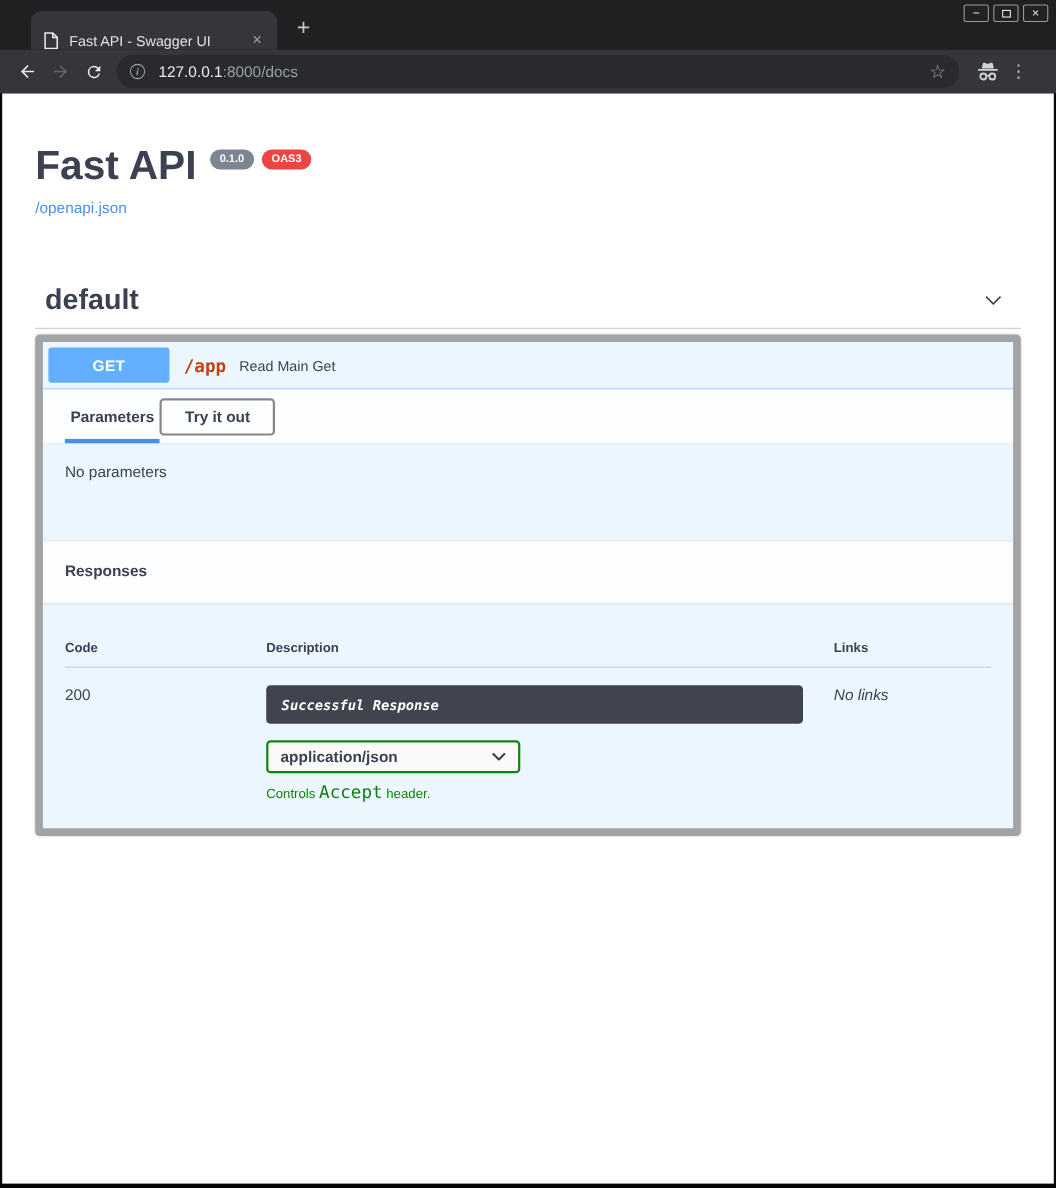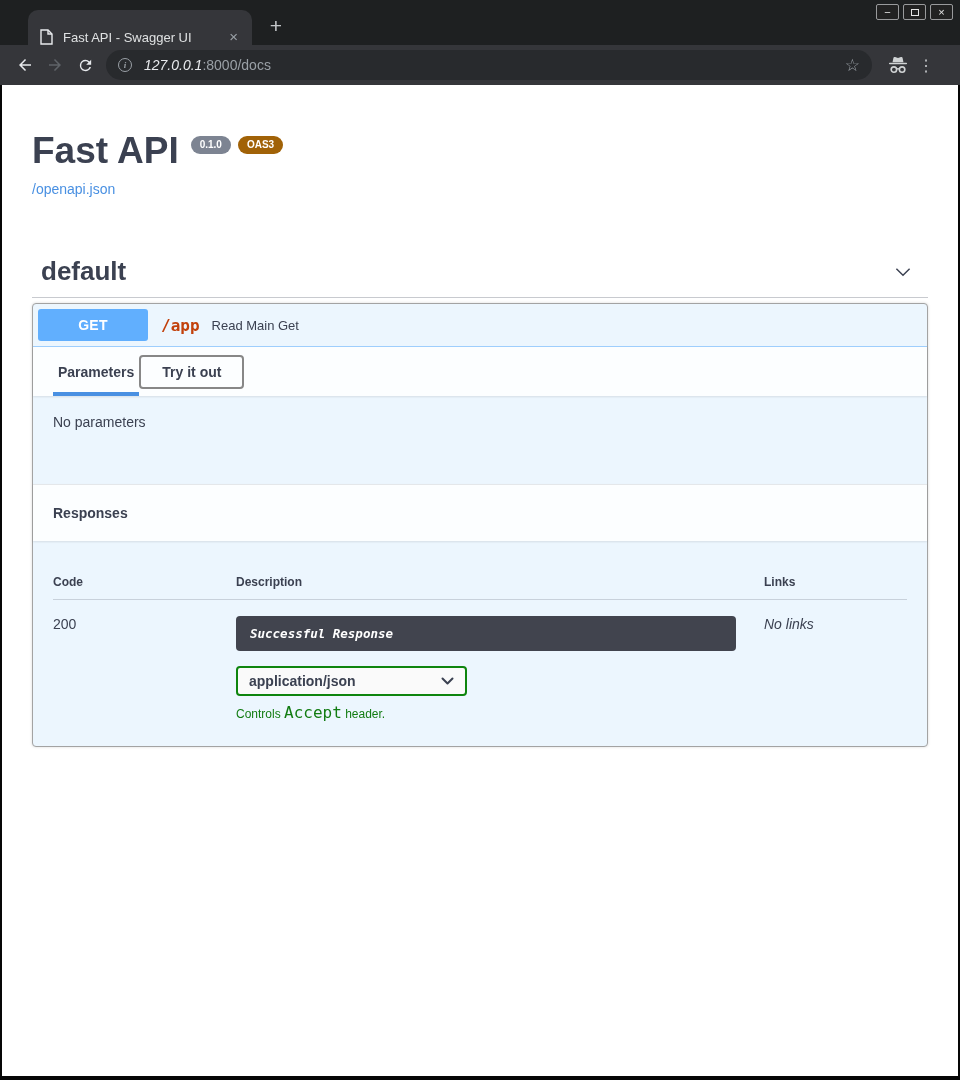--- a/index.html
+++ b/index.html
@@ -23,43 +23,43 @@
   .toolbar { position:absolute; top:45px; left:0; right:0; height:40px; background:#35363a;
              display:flex; align-items:center; }
   .navbtn { width:30px; height:30px; display:flex; align-items:center; justify-content:center; }
   .navbtn.back { margin-left:10px; }
   .omnibox { margin-left:6px; width:766px; height:30px; background:#282a2d; border-radius:15px;
              display:flex; align-items:center; padding:0 12px; }
   .infoicon { width:14px; height:14px; border:1.5px solid #9aa0a6; border-radius:50%; color:#9aa0a6;
               font-size:9px; font-weight:bold; display:flex; align-items:center; justify-content:center;
               font-family:"Liberation Serif", serif; font-style:italic; flex:0 0 auto; }
   .urltext { margin-left:12px; font-size:14px; white-space:nowrap; }
-  .url-host { color:#e8eaed;font-style:italic; }
+  .url-host { color:#e8eaed; }
   .url-rest { color:#9aa0a6; }
   .star { margin-left:auto; font-size:17px; color:#9aa0a6; line-height:1; }
   .incog { margin-left:14px; width:24px; display:flex; justify-content:center; }
   .menu3 { margin-left:8px; margin-right:14px; font-size:16px; color:#c3c6c9; letter-spacing:0; }
 
   
   .page { position:absolute; top:85px; left:2px; right:2px; bottom:4px; background:#ffffff;
           overflow:hidden; color:#3b4151; }
 
   .info { padding:47px 30px 0; }
   .api-title { display:flex; align-items:flex-start; font-size:37px; font-weight:bold; color:#3b4151; line-height:1; }
   .badge { font-size:10px; font-weight:bold; color:#fff; padding:3px 9px; border-radius:10px; line-height:1.2; }
   .badge-ver { background:#7d8492; margin-left:12px; margin-top:4px; }
-  .badge-oas { background:#a16207; margin-left:7px; margin-top:4px; }
+  .badge-oas { background:#ef4444; margin-left:7px; margin-top:4px; }
   .spec-link { display:inline-block; margin-top:12px; font-size:14px; color:#4990e2; text-decoration:none; }
 
   .tag-section { margin:52px 30px 0; }
   .tag-header { display:flex; justify-content:space-between; align-items:center; padding:6px 14px 6px 9px; }
   .tag-name { font-size:26px; font-weight:600; color:#3b4151; }
   .tag-divider { height:1px; background:rgba(59,65,81,.28); margin-top:4px; }
 
-  .opblock { margin-top:5px; border:1px solid #a3a3a3; border-radius:4px;
+  .opblock { margin-top:5px; border:7px solid #a3a3a3; border-radius:4px;
              background:#ecf6fe; box-shadow:0 0 3px rgba(0,0,0,.15); }
   .op-summary { display:flex; align-items:center; padding:5px; border-bottom:1px solid rgba(97,175,254,.55); }
   .method-btn { background:#61affe; color:#fff; font-weight:bold; font-size:14px; width:110px;
                 text-align:center; padding:8px 0; border-radius:3px; border:none; letter-spacing:.3px; }
   .op-path { margin-left:13px; font-family:"DejaVu Sans Mono","Liberation Mono",monospace;
              font-size:16px; font-weight:bold; color:#c2410c; }
   .op-desc { margin-left:12px; font-size:13px; color:#3b4151; }
 
   .tab-header { display:flex; align-items:center; height:49px;
                 padding:0 20px; background:rgba(255,255,255,.82); box-shadow:0 1px 2px rgba(0,0,0,.1); }

